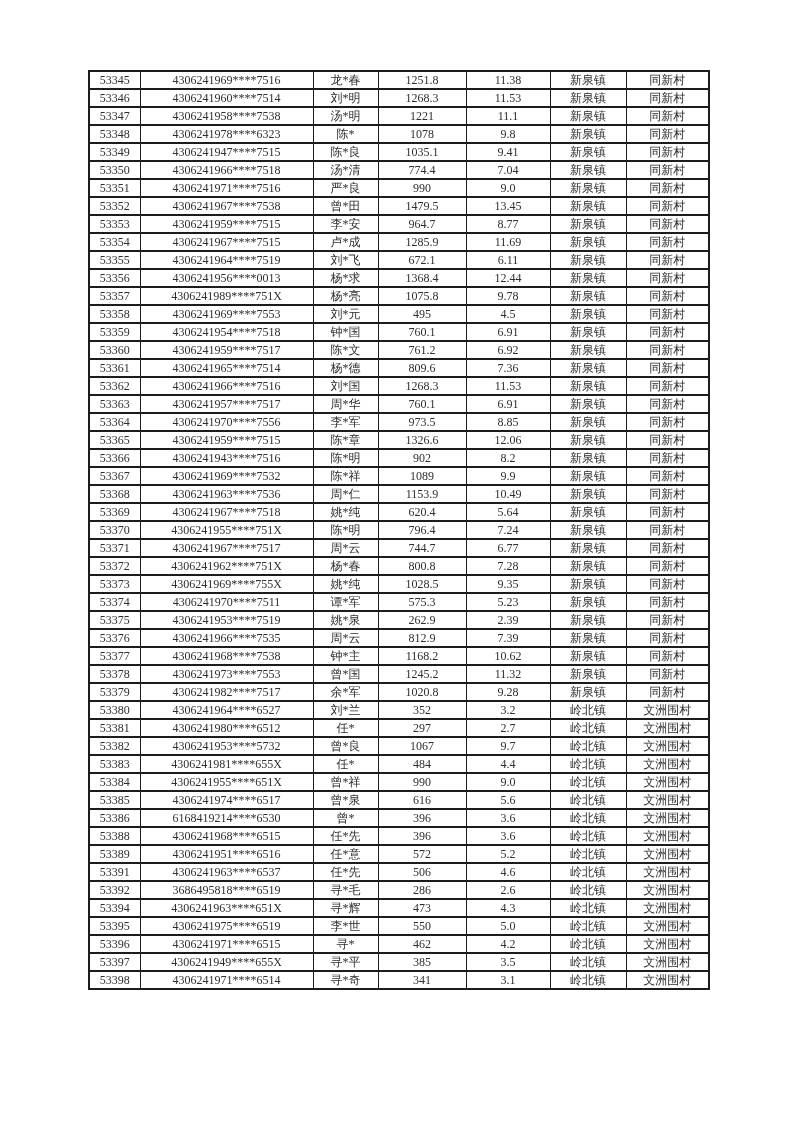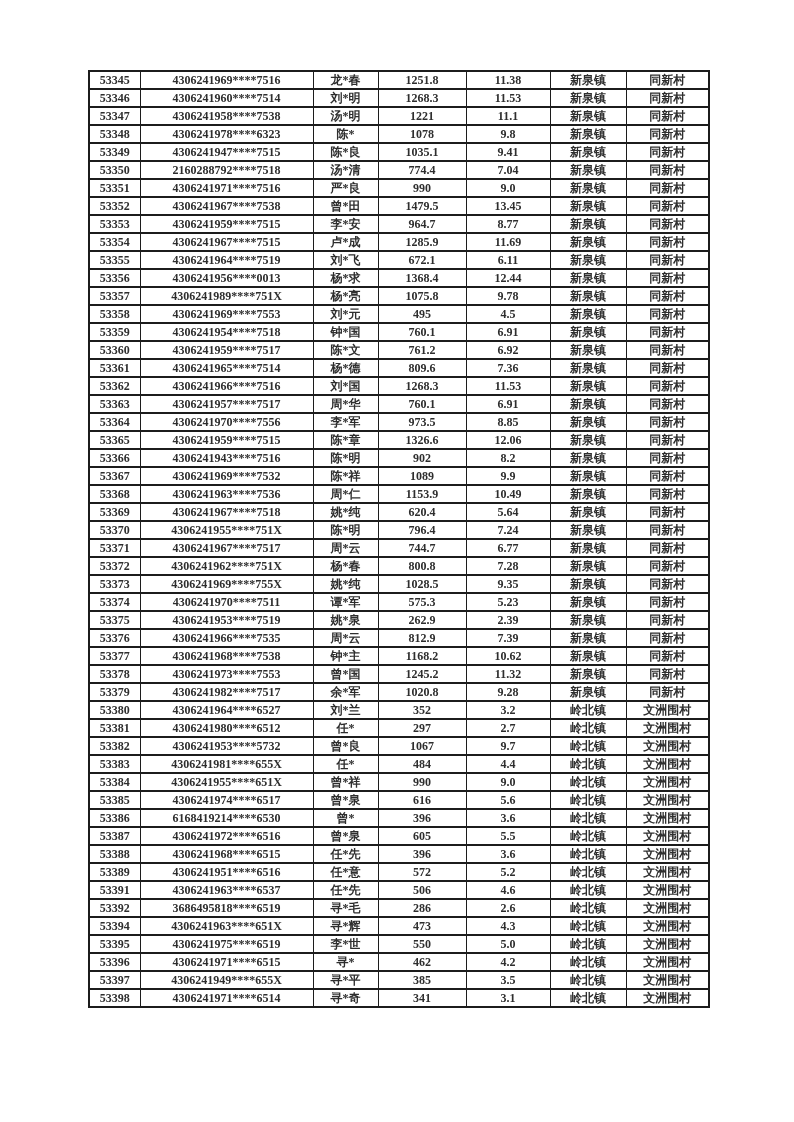--- a/index.html
+++ b/index.html
@@ -11,21 +11,20 @@
     width: 794px;
     height: 1122px;
     position: relative;
     font-family: "Liberation Serif", "DejaVu Serif", serif;
   }
   .page {
     position: absolute;
     left: 0; top: 0;
     width: 794px; height: 1122px;
     background: #ffffff;
-    font-weight: bold;
   }
   table.roster {
     position: absolute;
     left: 88px;
     top: 70px;
     width: 620px;
     border-collapse: collapse;
     table-layout: fixed;
     border: 2px solid #1c1c1c;
   }
@@ -106,21 +105,21 @@
           <td>53349</td>
           <td>4306241947****7515</td>
           <td>陈*良</td>
           <td>1035.1</td>
           <td>9.41</td>
           <td>新泉镇</td>
           <td>同新村</td>
         </tr>
         <tr>
           <td>53350</td>
-          <td>2160288792****7518</td>
+          <td>4306241966****7518</td>
           <td>汤*清</td>
           <td>774.4</td>
           <td>7.04</td>
           <td>新泉镇</td>
           <td>同新村</td>
         </tr>
         <tr>
           <td>53351</td>
           <td>4306241971****7516</td>
           <td>严*良</td>
@@ -438,29 +437,20 @@
         <tr>
           <td>53386</td>
           <td>6168419214****6530</td>
           <td>曾*</td>
           <td>396</td>
           <td>3.6</td>
           <td>岭北镇</td>
           <td>文洲围村</td>
         </tr>
         <tr>
-          <td>53387</td>
-          <td>4306241972****6516</td>
-          <td>曾*泉</td>
-          <td>605</td>
-          <td>5.5</td>
-          <td>岭北镇</td>
-          <td>文洲围村</td>
-        </tr>
-        <tr>
           <td>53388</td>
           <td>4306241968****6515</td>
           <td>任*先</td>
           <td>396</td>
           <td>3.6</td>
           <td>岭北镇</td>
           <td>文洲围村</td>
         </tr>
         <tr>
           <td>53389</td>

